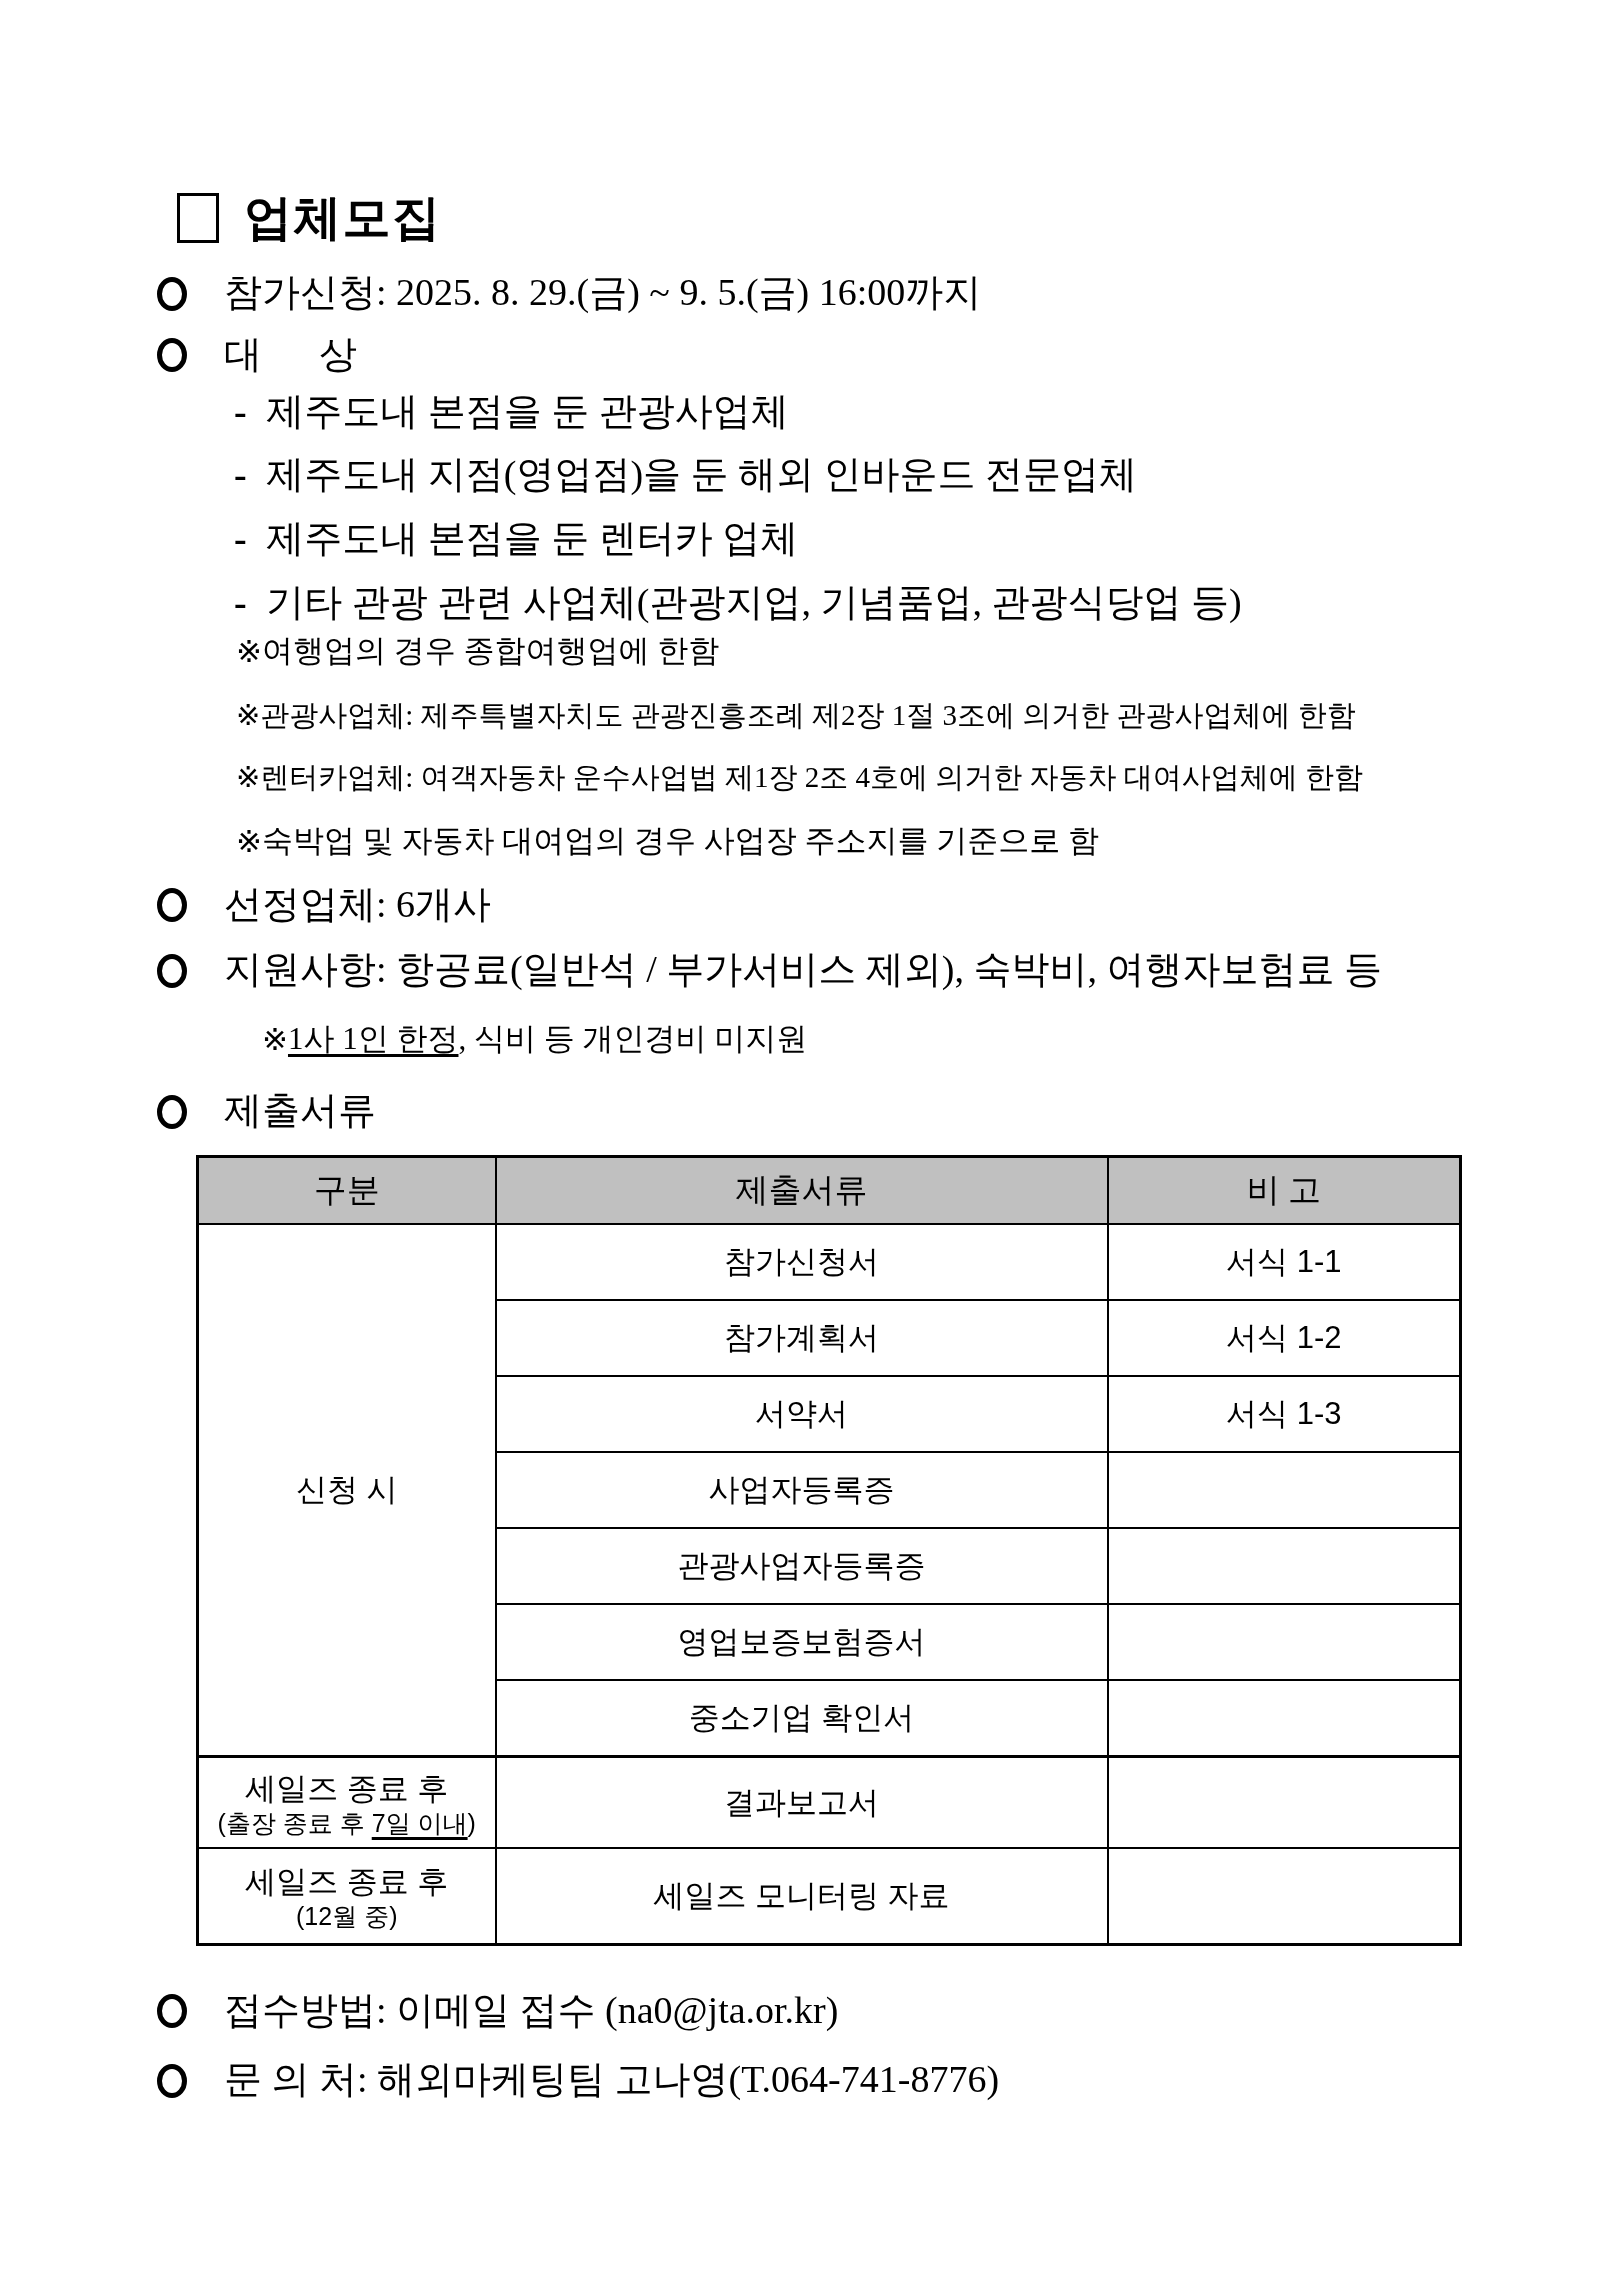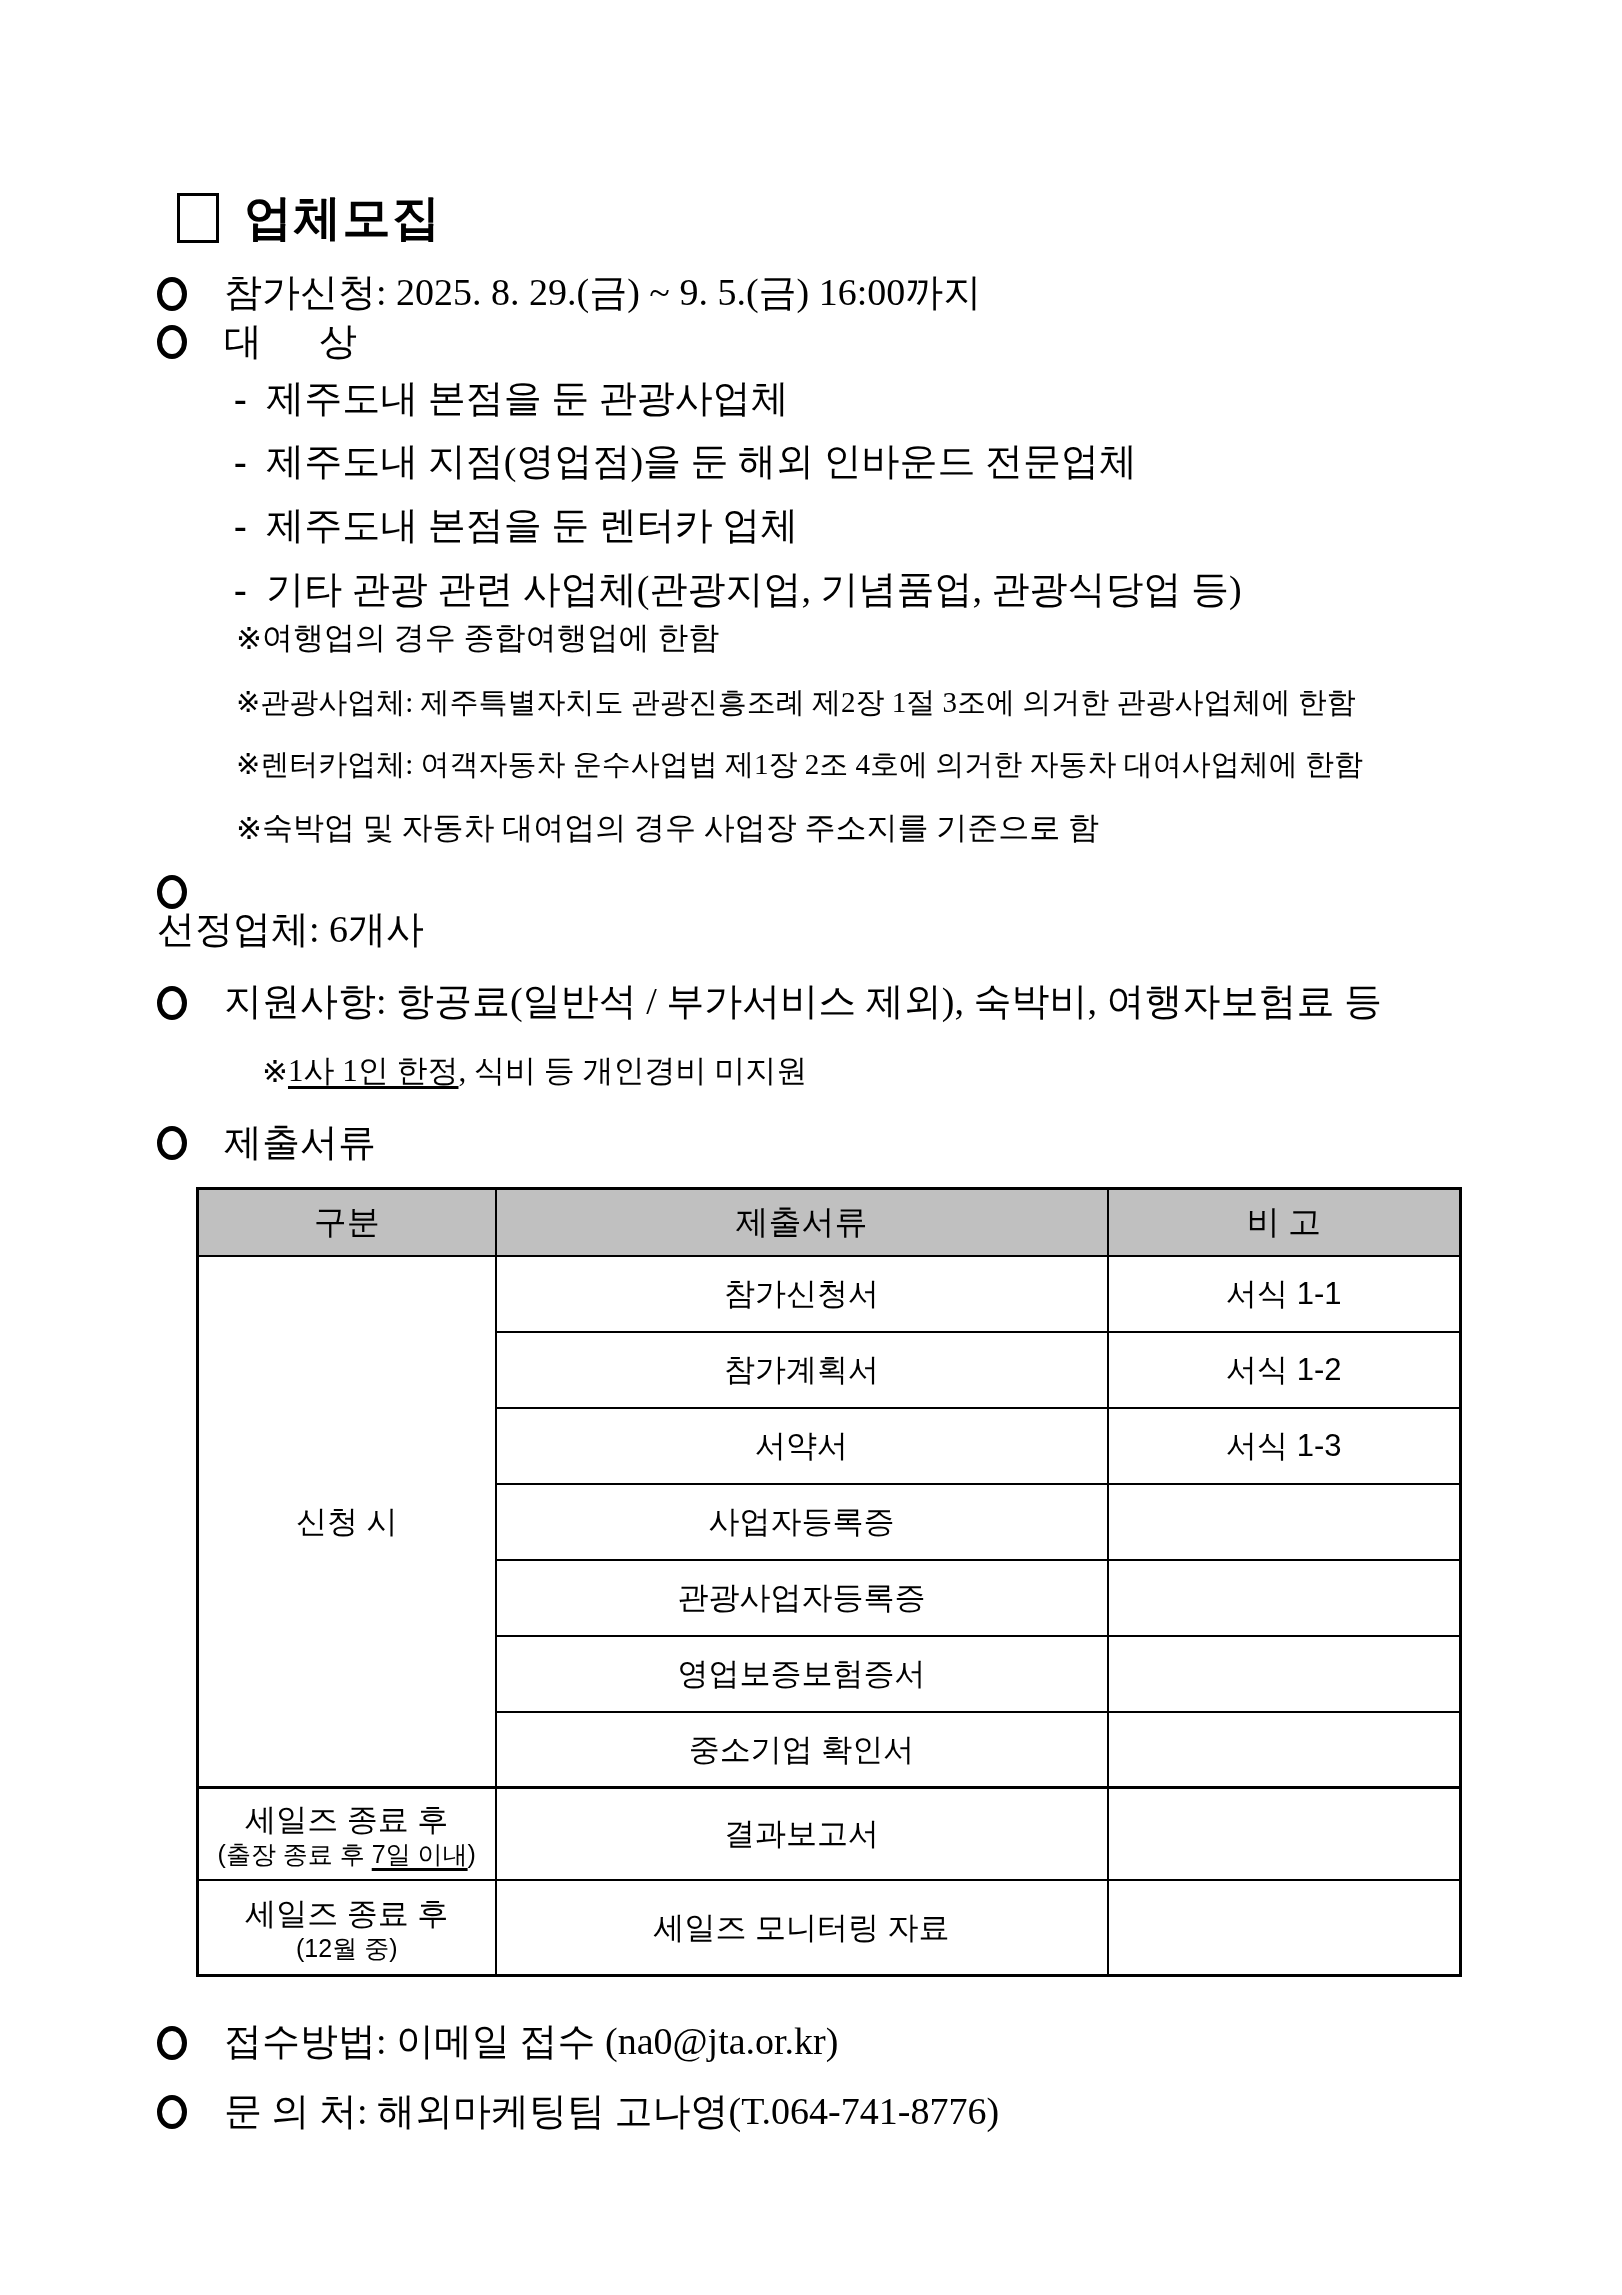--- a/index.html
+++ b/index.html
@@ -31,27 +31,27 @@
     border:5.2px solid #000; border-radius:50%; box-sizing:border-box; flex:0 0 auto;
   }
   .indent-dash { padding-left:77px; }
   .dash-mark { flex:0 0 auto; margin-right:19.6px; font-weight:bold; }
   .note-line { font-size:31px; line-height:1.12; padding-left:79px; }
   .note-mark { font-family:"DejaVu Sans","Liberation Sans",sans-serif; flex:0 0 auto; }
   .note-sm { font-size:29px; }
   .subnote-line { font-size:31px; line-height:1.12; padding-left:105px; }
   .u-part { text-decoration:underline; text-decoration-thickness:2.6px; text-underline-offset:5.2px; }
 
-  .mb-apply   { margin-bottom:7px; }
+  .mb-apply   { margin-bottom:20px; }
   .mb-target  { margin-bottom:15px; }
   .mb-dash    { margin-bottom:22px; }
   .mb-dash-last { margin-bottom:10.5px; }
   .mb-note    { margin-bottom:30px; }
   .mb-note-last { margin-bottom:25px; }
-  .mb-sel     { margin-bottom:30px;flex-direction:column; }
+  .mb-sel     { margin-bottom:24px; }
   .mb-sup     { margin-bottom:31px; }
   .mb-supnote { margin-bottom:33px; }
   .mb-docs    { margin-bottom:23.6px; }
 
   
   table.sub {
     border-collapse:collapse;
     margin-left:39px;
     width:1263px;
     table-layout:fixed;

